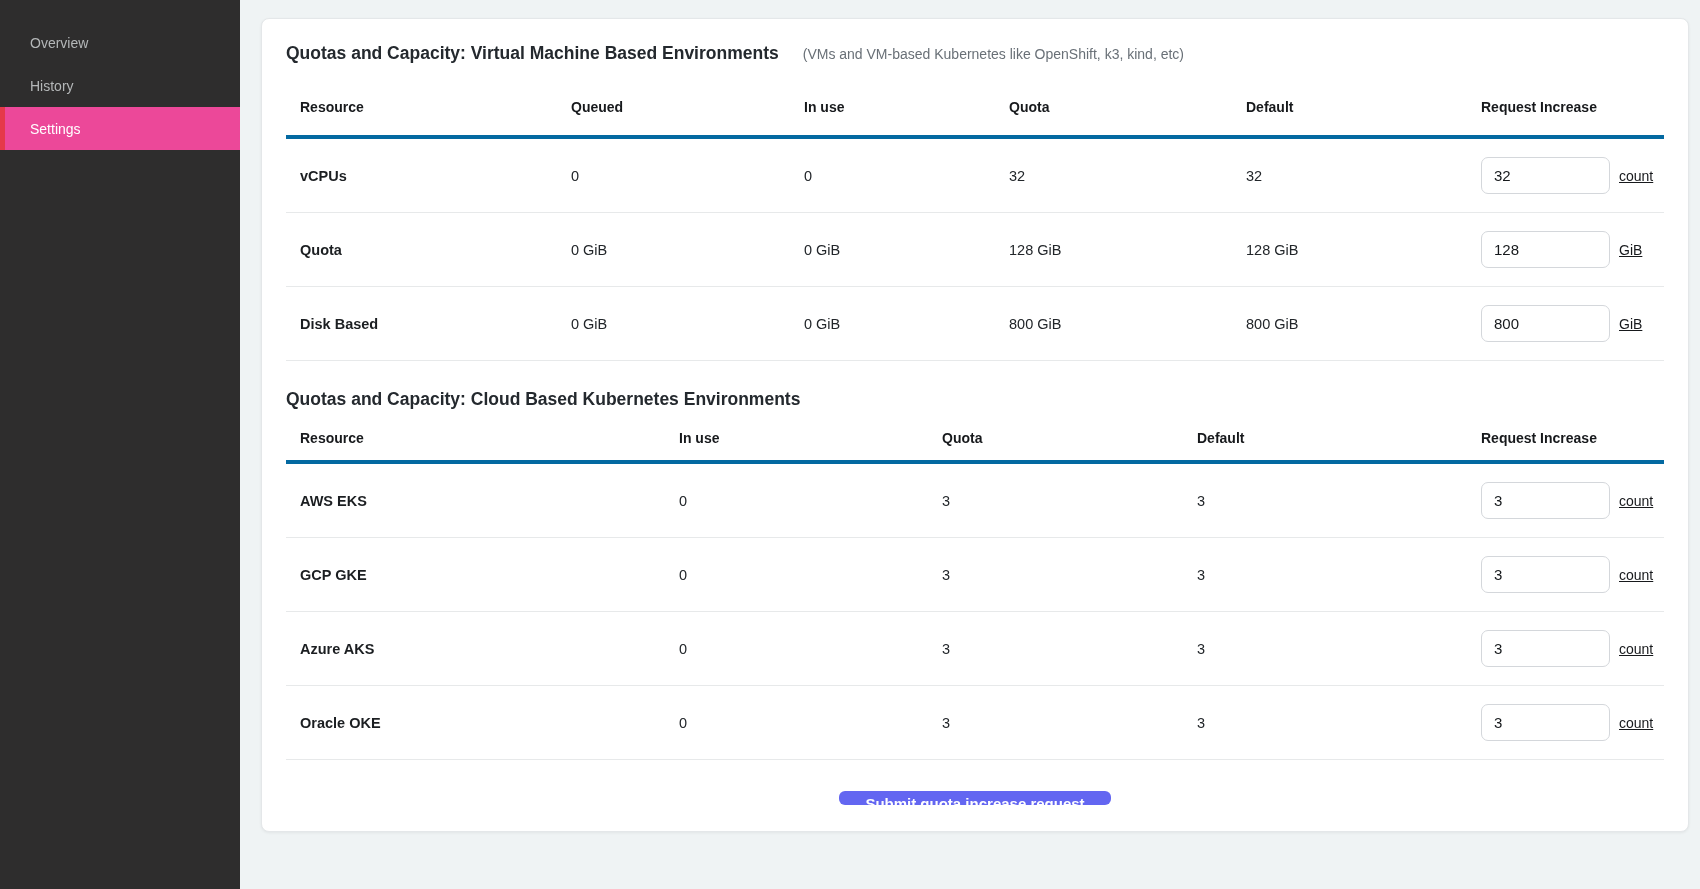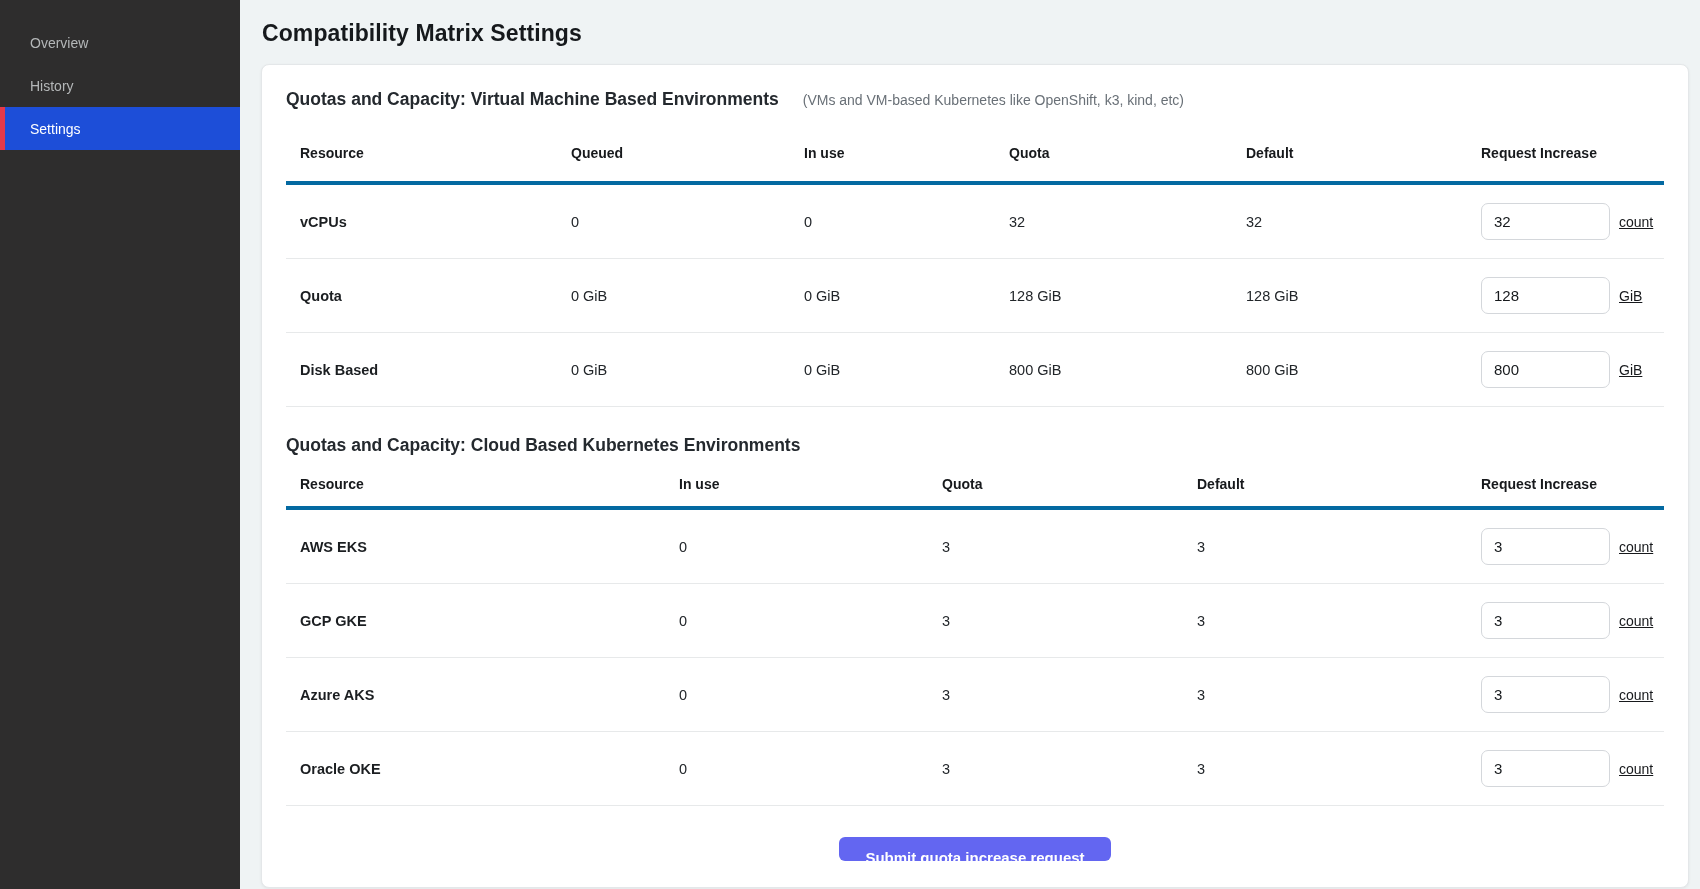--- a/index.html
+++ b/index.html
@@ -19,21 +19,21 @@
   }
   .nav-item {
     height: 43px;
     display: flex; align-items: center;
     padding-left: 30px;
     font-size: 14px;
     color: #b4b7b8;
     cursor: pointer;
   }
   .nav-item.active {
-    background: #1d4ed8;
+    background: #ec4899;
     color: #ffffff;
     border-left: 5px solid #e5394a;
     padding-left: 25px;
   }
 
   
   .main { flex: 1; padding: 18px 11px 14px 21px; }
   h1.page-title {
     font-size: 23px; font-weight: 700; color: #16191c;
     margin: 2px 0 17px 1px; letter-spacing: 0.1px;
@@ -81,21 +81,21 @@
   .section-2-title { margin-top: 28px; }
 
   
   .button-row { display: flex; justify-content: center; padding-top: 31px; }
   .submit-btn {
     background: #6366f1;
     color: #ffffff;
     border: none;
     border-radius: 6px;
     height: 14px;
-    padding: 12px 26px;
+    padding: 4px 26px;
     font-size: 15px;
     font-weight: 700;
     font-family: "Liberation Sans", sans-serif;
     cursor: pointer;
   }
 </style>
 </head>
 <body>
 
 <nav class="sidebar">
@@ -104,21 +104,20 @@
   </div>
   <div class="nav-item">
     <span>History</span>
   </div>
   <div class="nav-item active">
     <span>Settings</span>
   </div>
 </nav>
 
 <main class="main">
-  <h1 class="page-title">Compatibility Matrix Settings</h1>
 
   <div class="card">
 
     <section>
       <div class="section-title-row">
         <span class="section-title">Quotas and Capacity: Virtual Machine Based Environments</span>
         <span class="section-subtitle">(VMs and VM-based Kubernetes like OpenShift, k3, kind, etc)</span>
       </div>
 
       <div class="grid-vm table-head vm">

